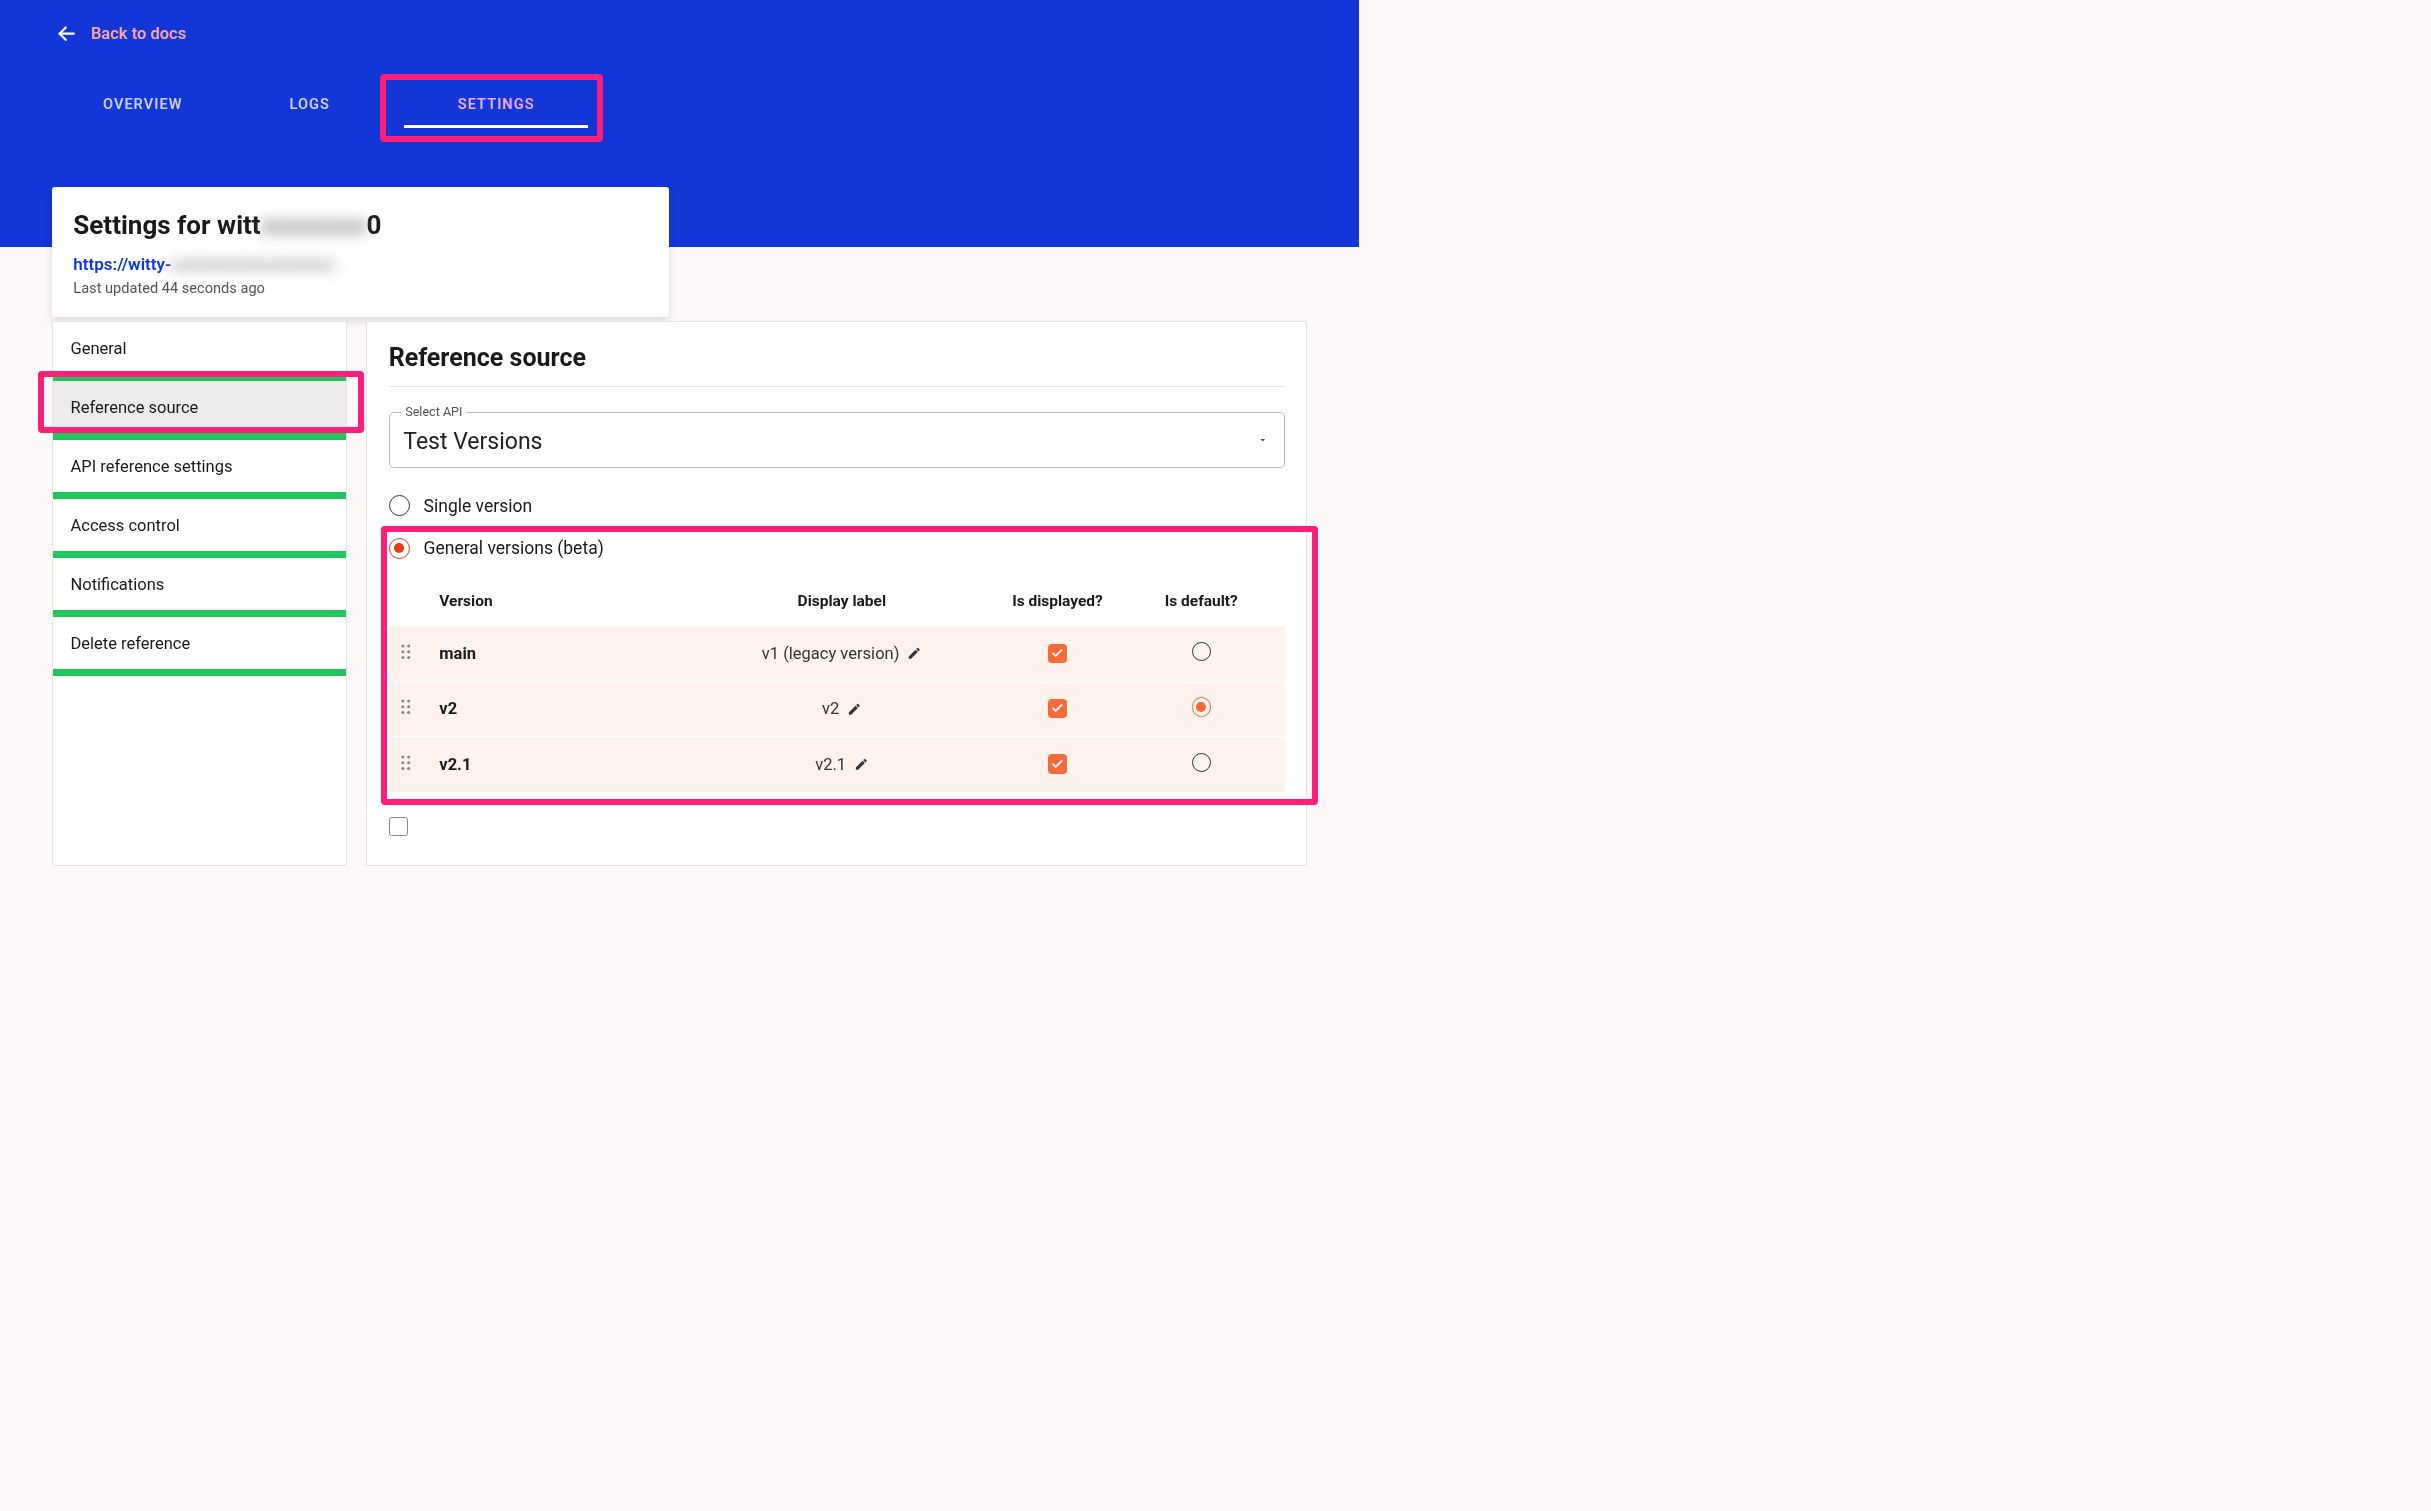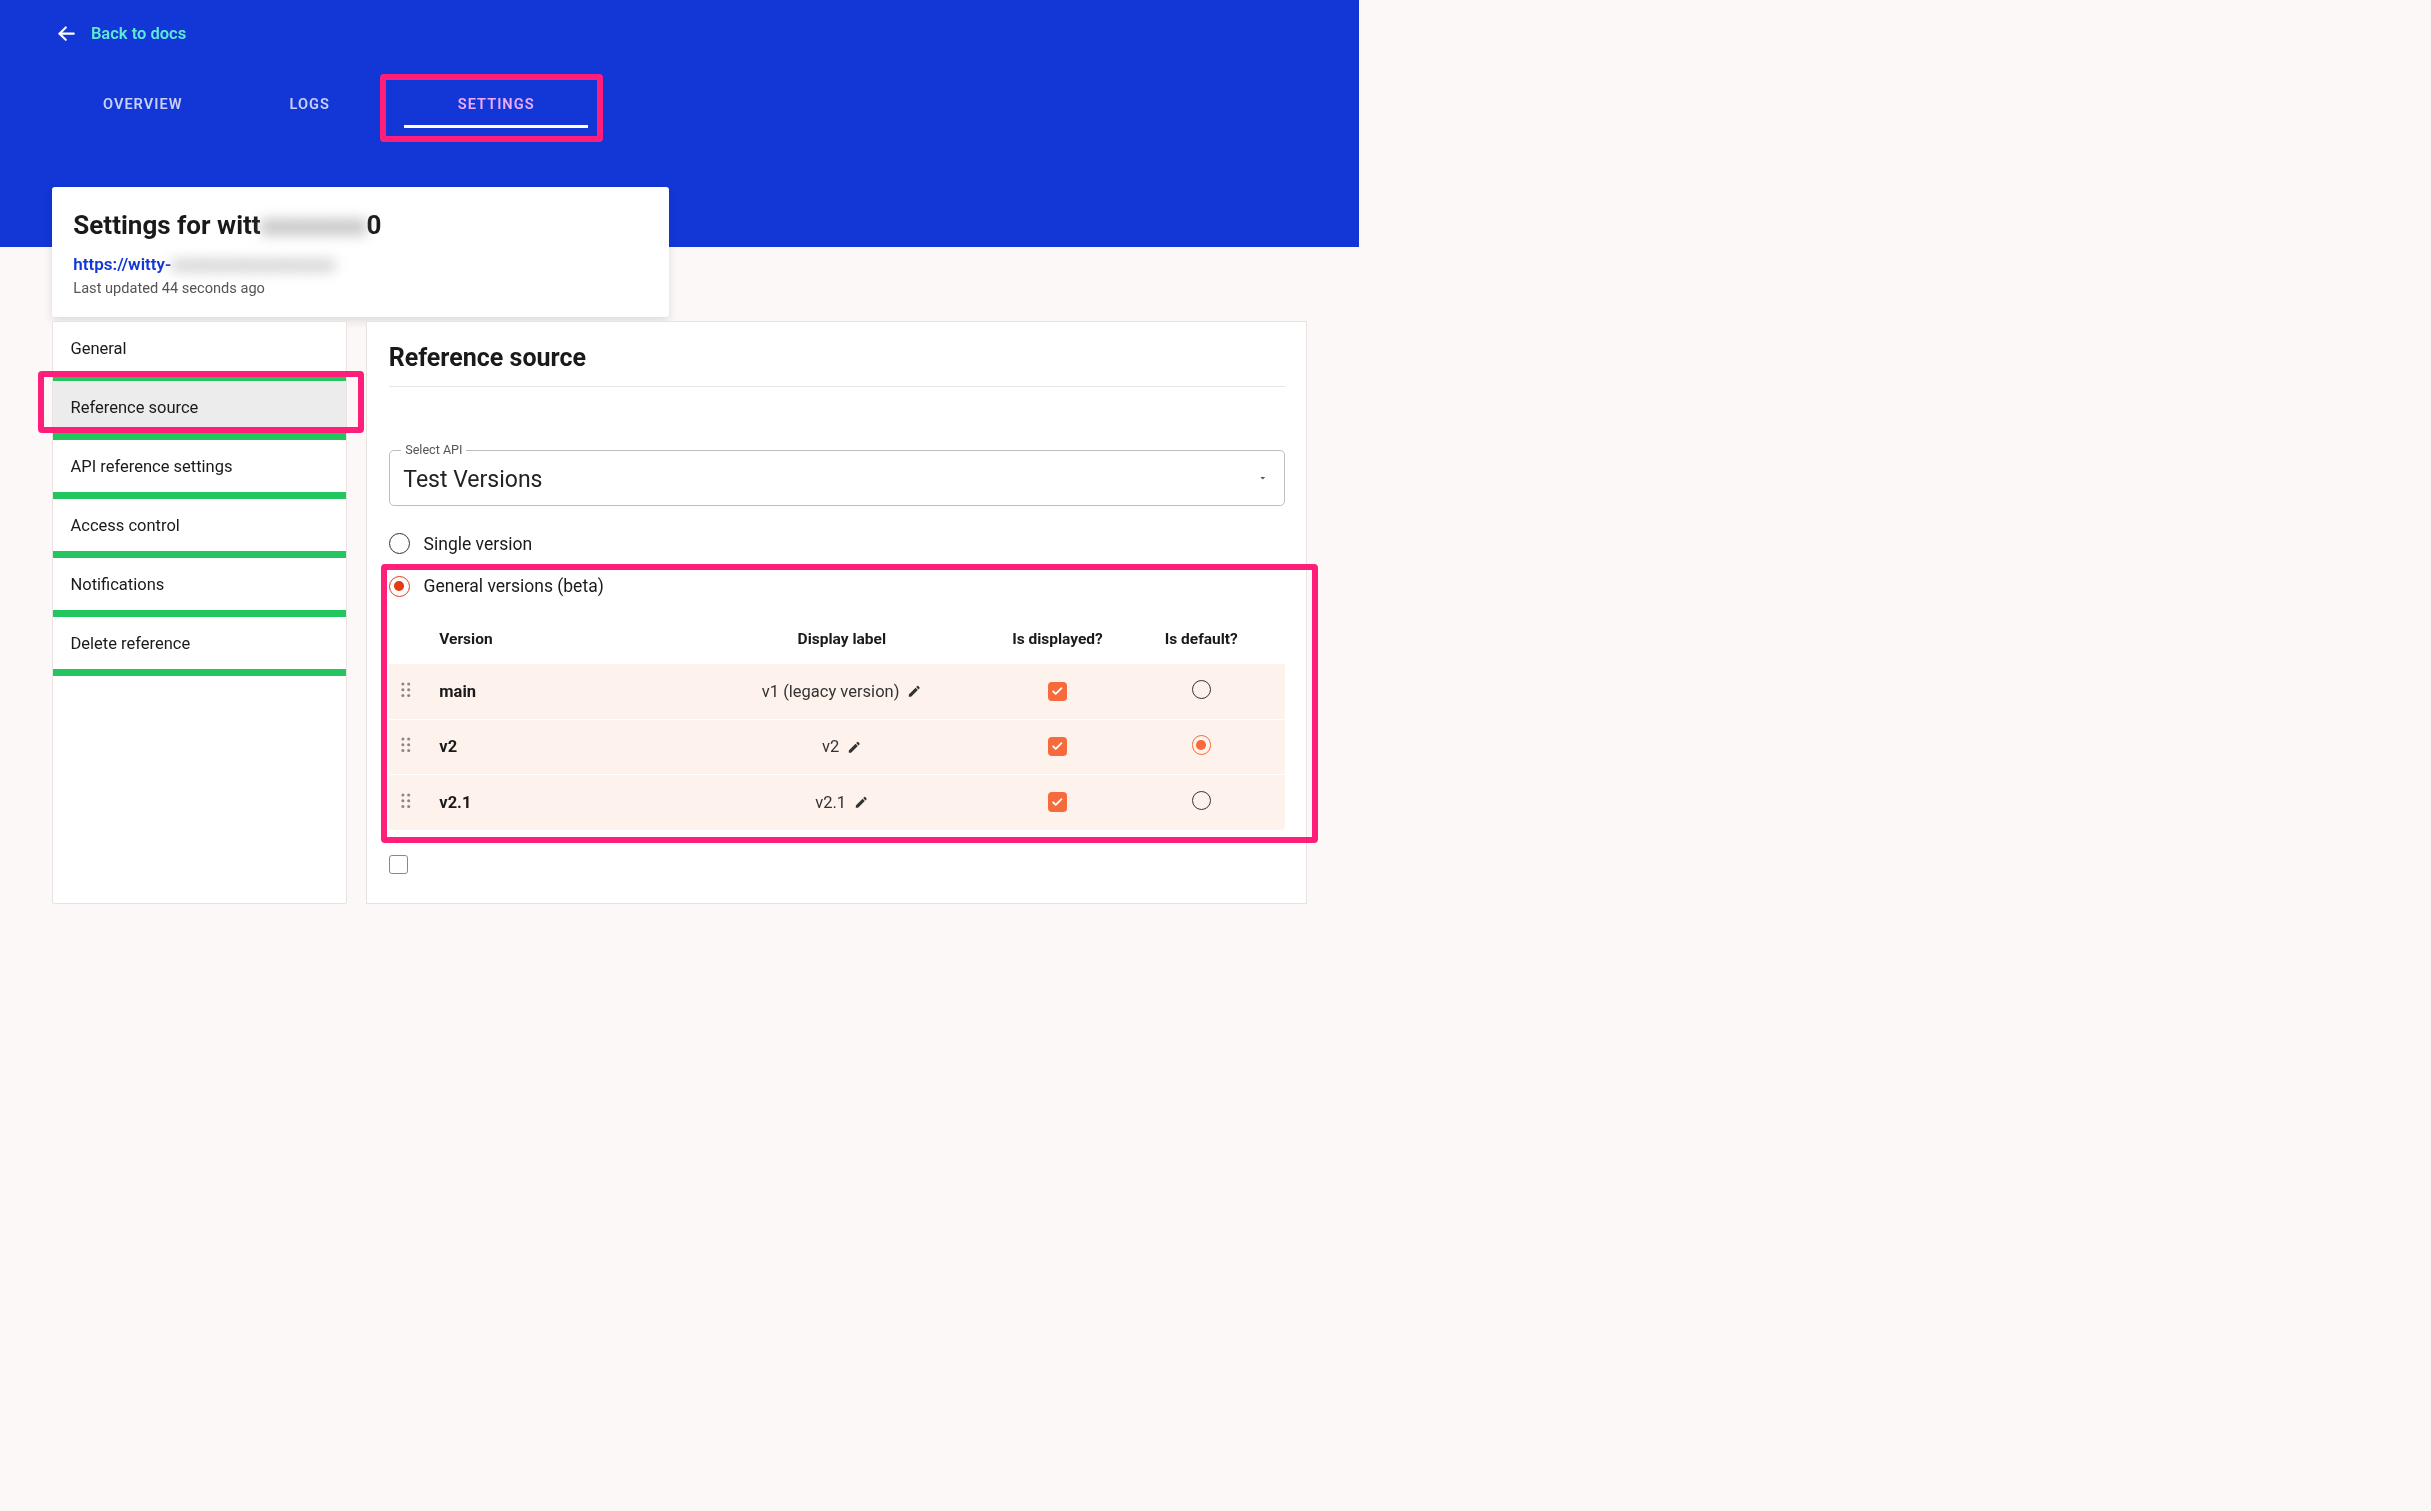--- a/index.html
+++ b/index.html
@@ -12,21 +12,21 @@
   .blue-header {
     background: #1237d6;
     height: 247px;
     padding: 23px 56px 0 56px;
     position: relative;
   }
   .back-link {
     display: inline-flex;
     align-items: center;
     gap: 13.6px;
-    color: #5eead4;
+    color: #fca5a5;
     font-weight: 600;
     font-size: 16.5px;
     cursor: pointer;
   }
   .tab-row {
     margin-top: 35px;
     display: flex;
     gap: 0;
   }
   .tab {
@@ -134,21 +134,21 @@
     padding: 0 21.3px;
   }
   .content h2 {
     font-size: 25px;
     font-weight: 700;
     padding-bottom: 13.6px;
     border-bottom: 1px solid #e8e5e3;
   }
   .select-wrap {
     position: relative;
-    margin-top: 63px;
+    margin-top: 25px;
     border: 1px solid #bdbdbd;
     border-radius: 4.9px;
     padding: 15.5px 13.6px 11.6px 13.6px;
   }
   .select-float-label {
     position: absolute;
     top: -8.7px;
     left: 11.6px;
     background: #fff;
     padding: 0 3.9px;

